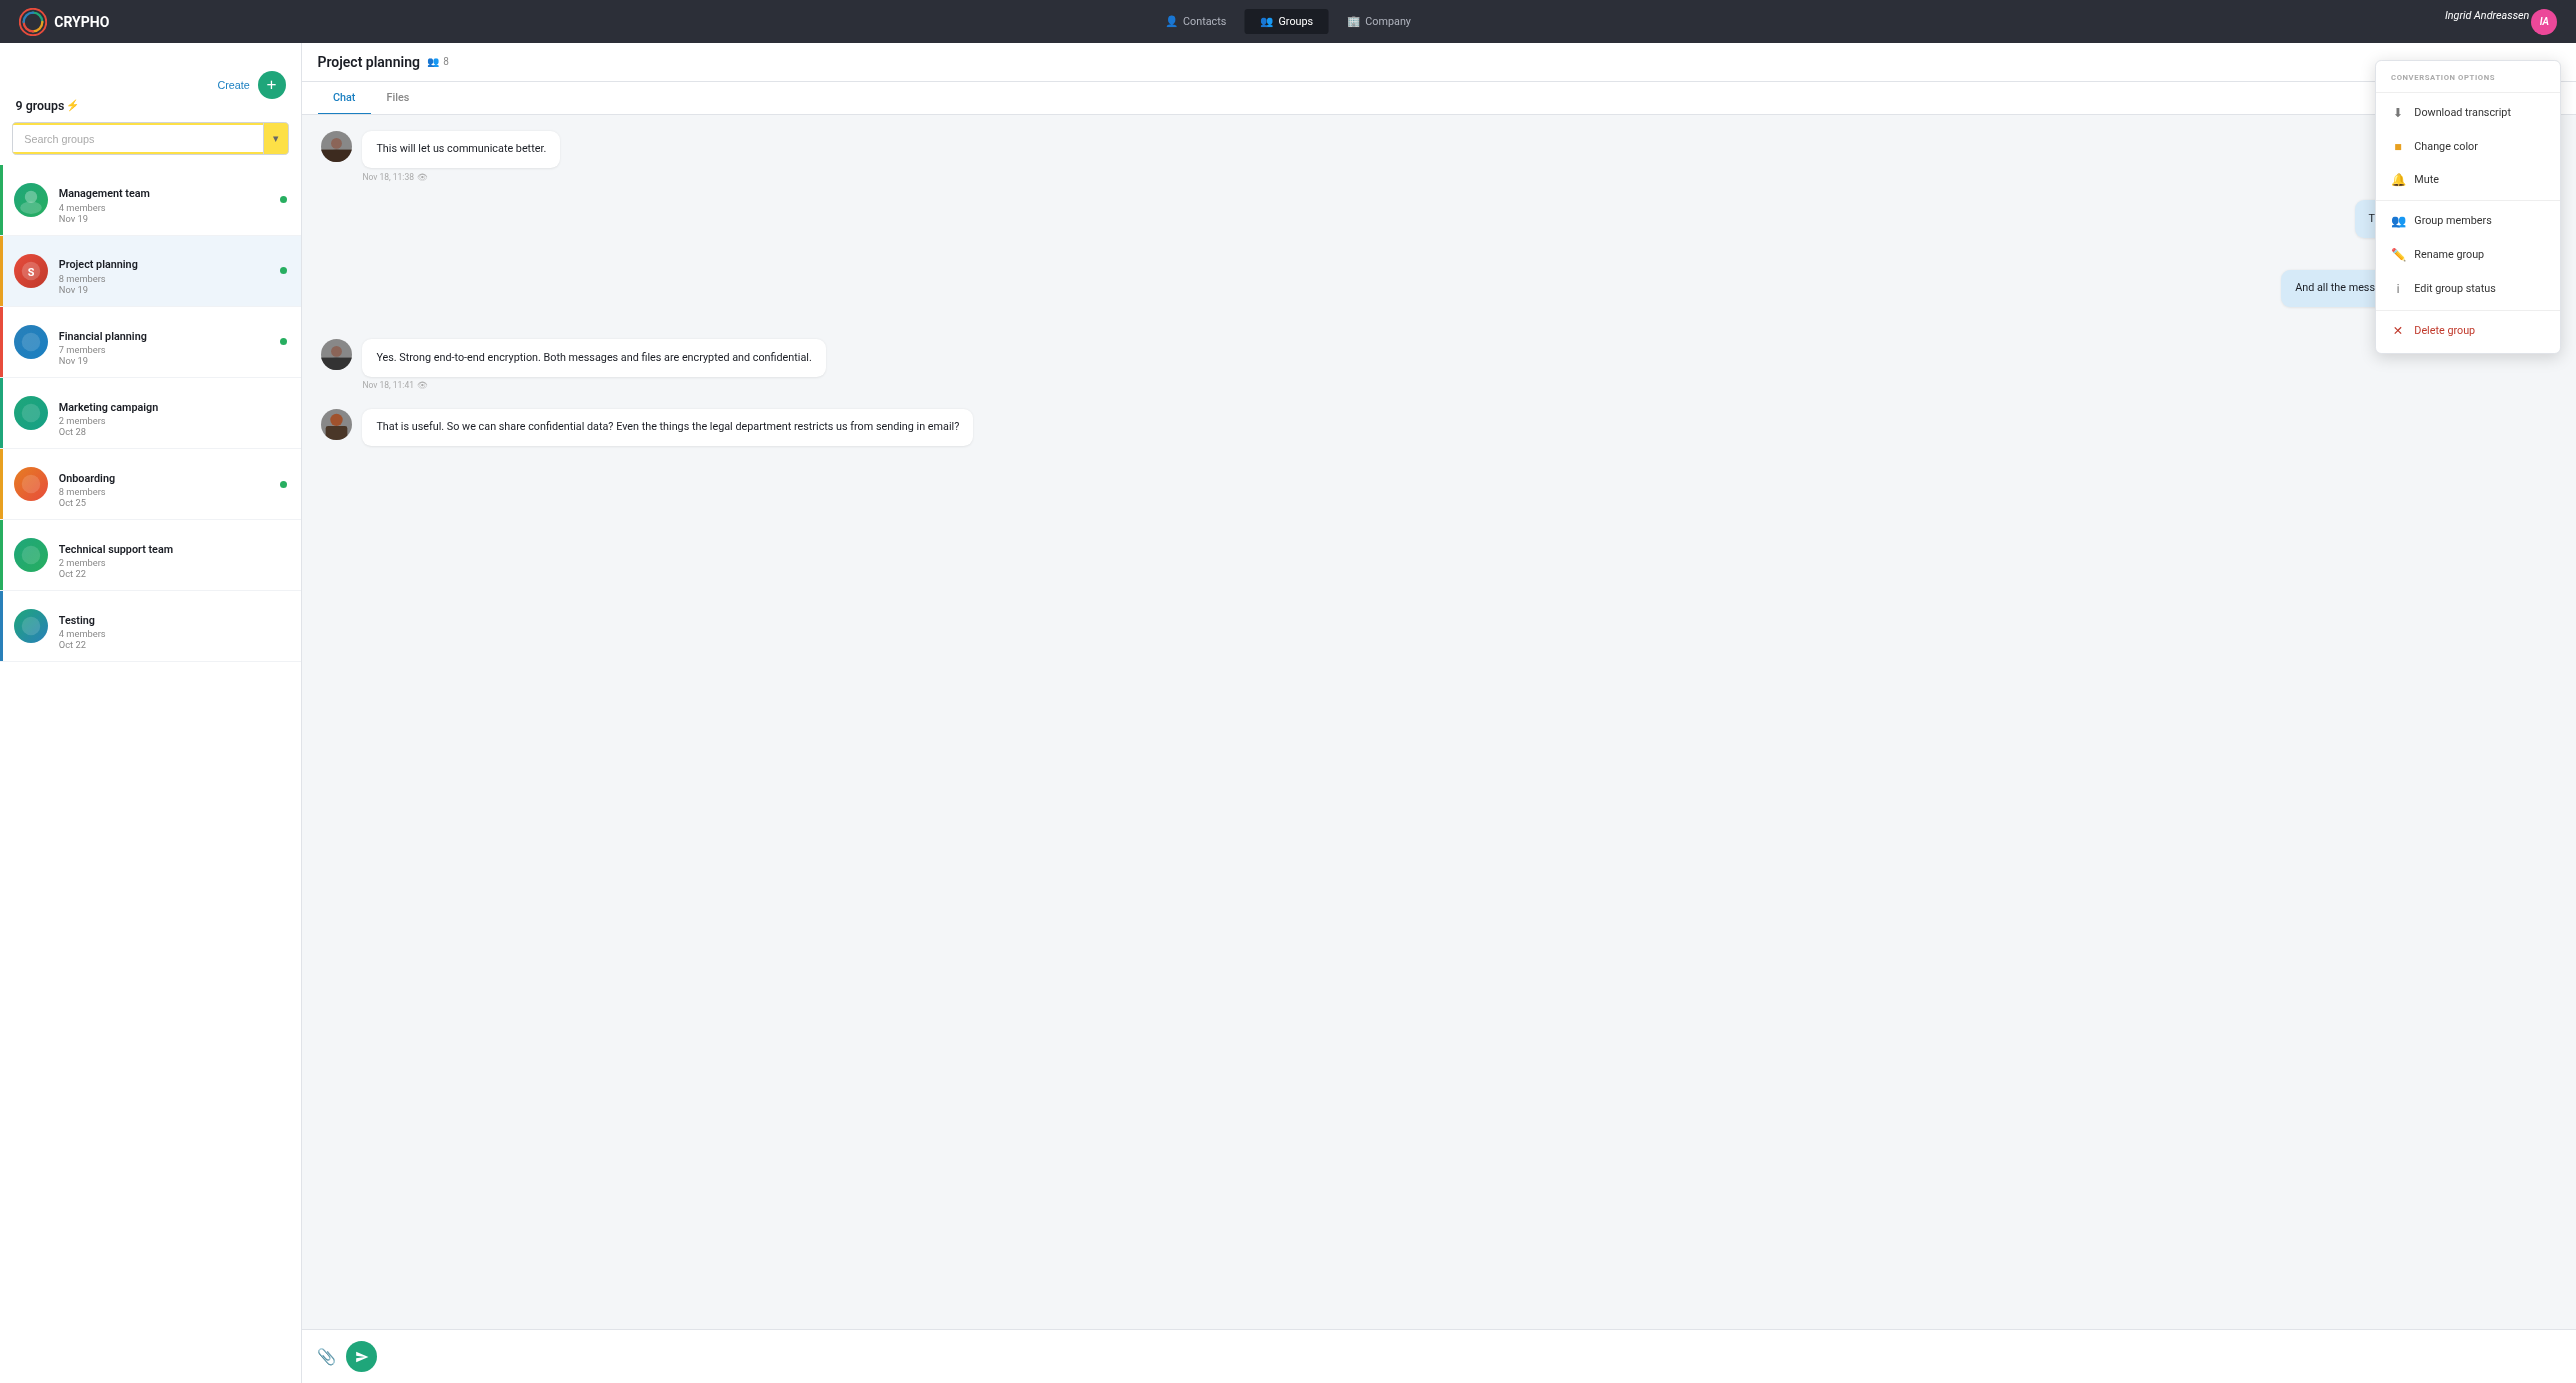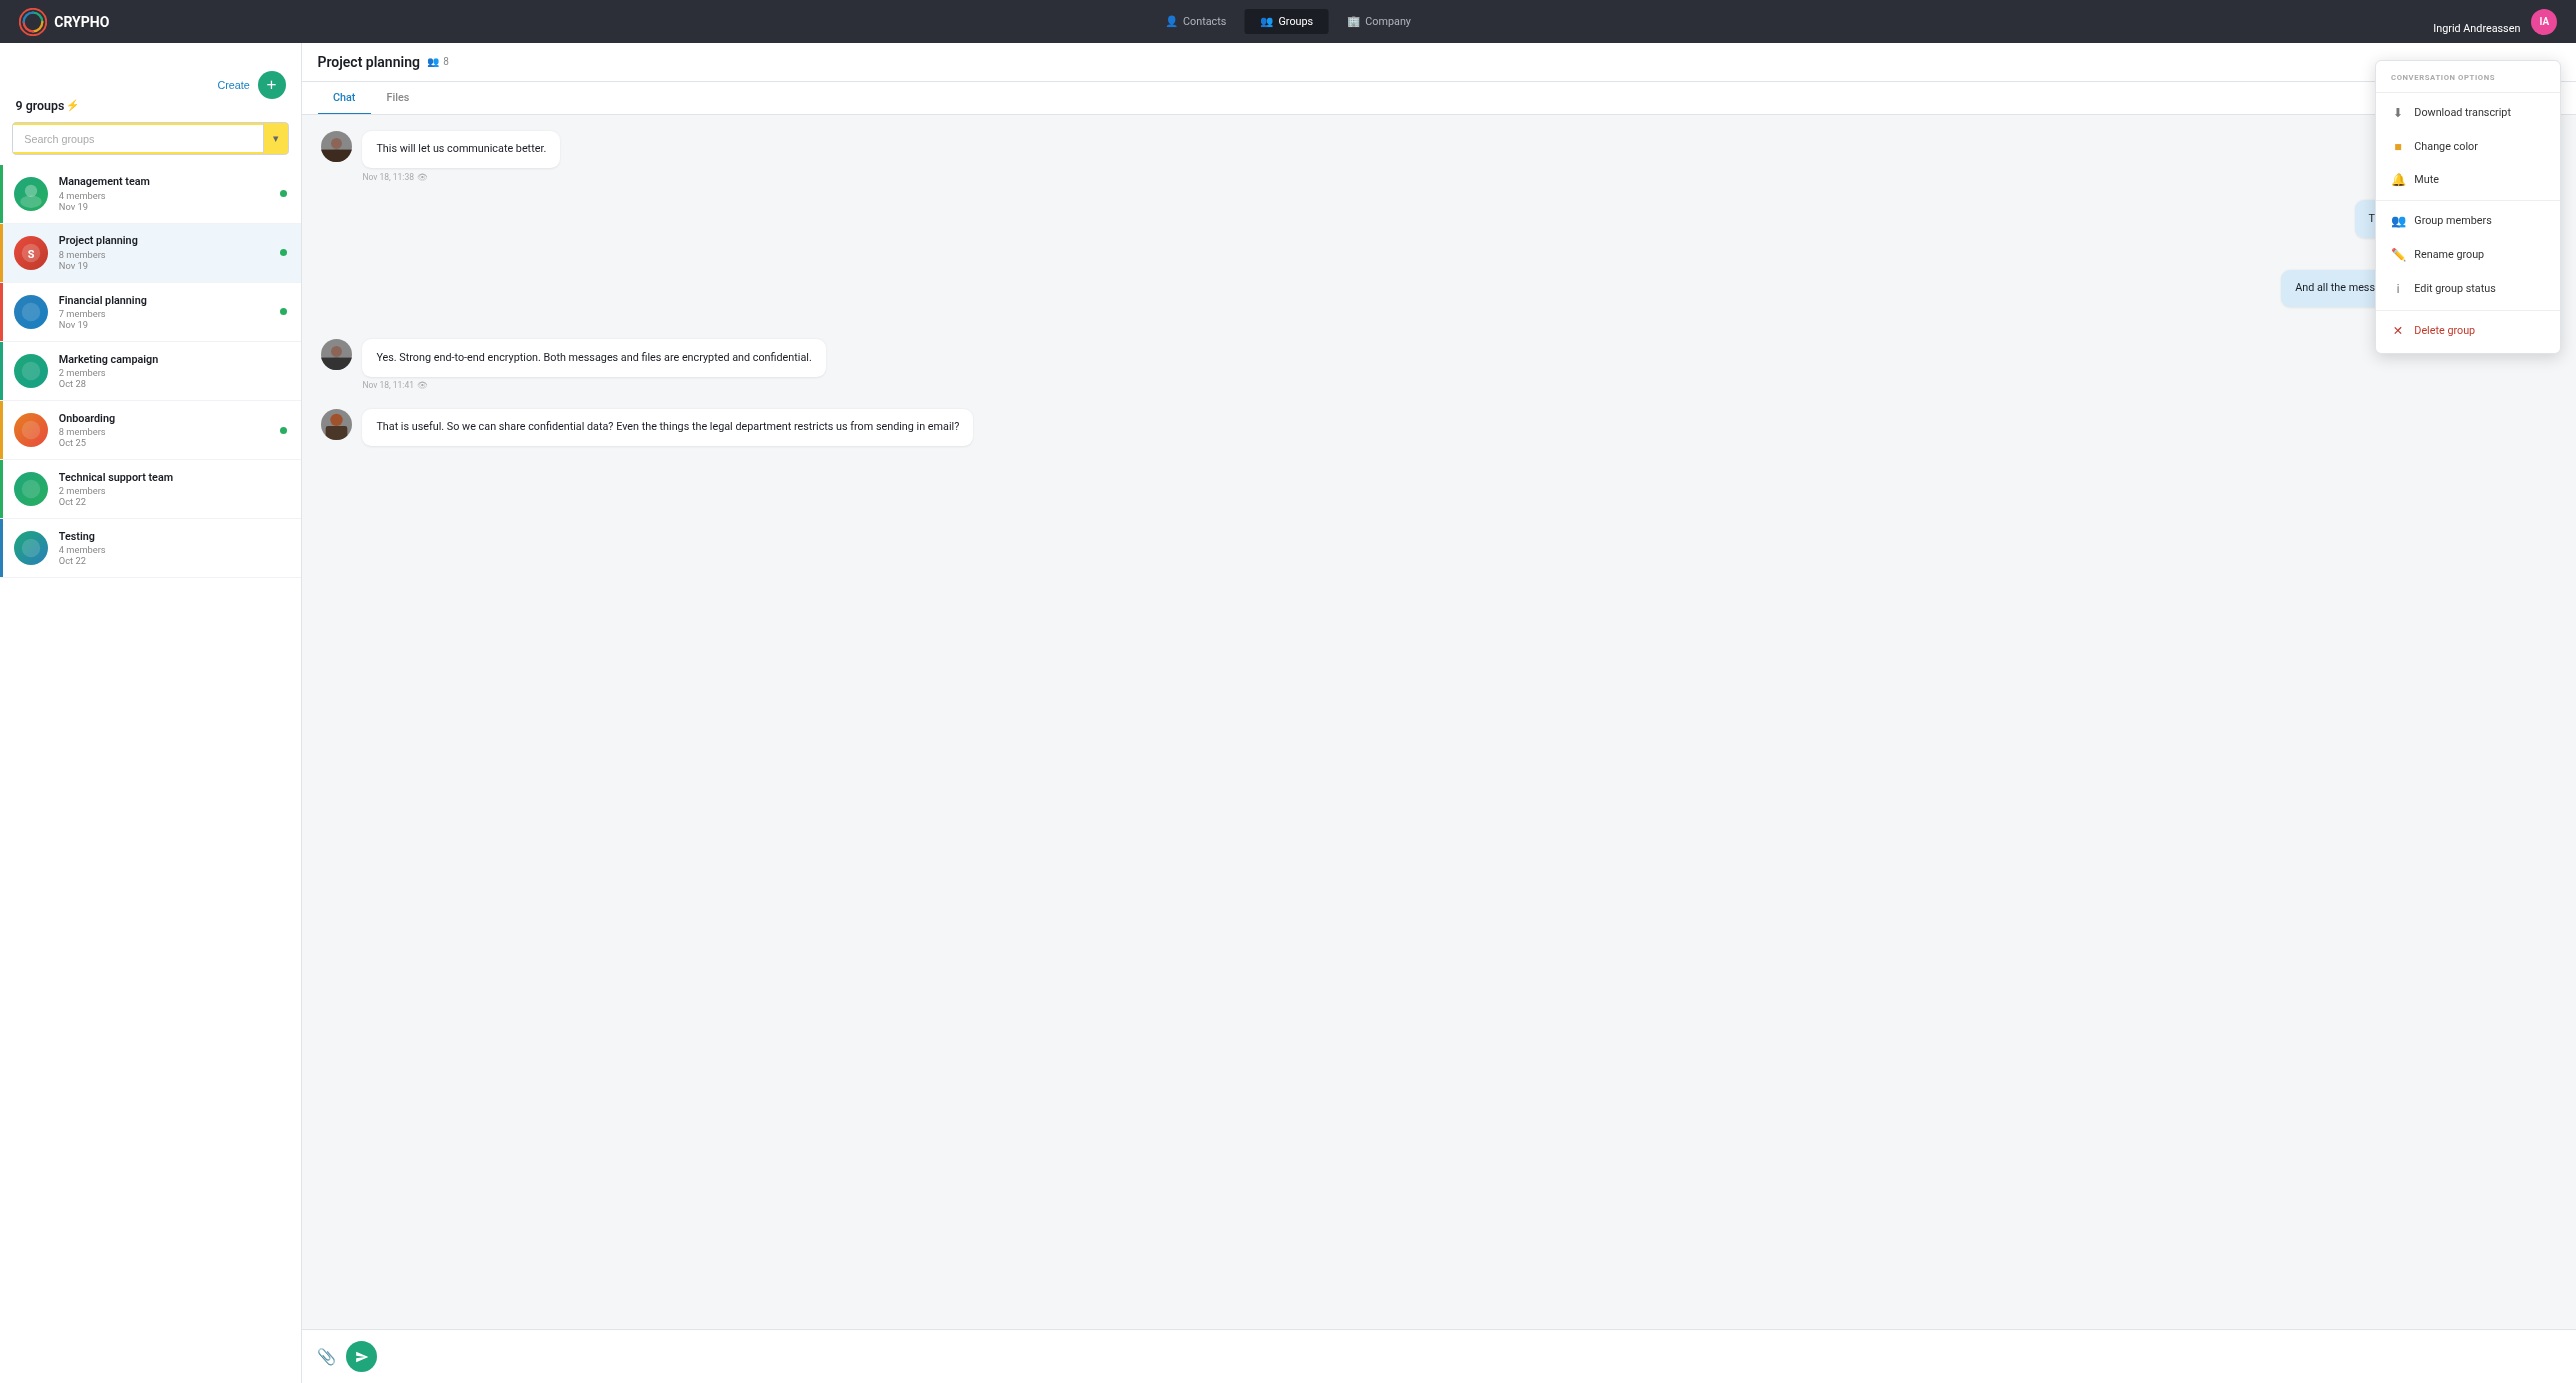--- a/index.html
+++ b/index.html
@@ -42,25 +42,26 @@
       padding: 6.2px 15.5px;
       color: #b0b4be;
       border-radius: 3.1px;
       cursor: pointer;
       font-size: 10.8px;
       transition: background 0.15s;
     }
     .nav-link.active { background: #1a1d24; color: white; }
     .nav-user {
       display: flex;
-      align-items: flex-end;
-      gap: 11px;
+      align-items: flex-start;
+      gap: 2px;
       color: white;
       font-size: 10.8px;
       margin-left: auto;
+      font-style: italic;
     }
     .avatar-circle {
       width: 26px;
       height: 26px;
       border-radius: 50%;
       background: #ec4899;
       display: flex;
       align-items: center;
       justify-content: center;
       color: white;
@@ -164,21 +165,21 @@
       justify-content: center;
     }
     .group-left-bar {
       position: absolute;
       left: 0;
       top: 0;
       width: 3.1px;
       height: 100%;
     }
     .group-info { flex: 1; min-width: 0; }
-    .group-name { font-size: 10.8px; font-weight: 600; color: #1a1d24; margin-bottom: 1.5px; }
+    .group-name { font-size: 10.8px; font-weight: 600; color: #1a1d24; margin-bottom: 1.5px; margin-top: 12px; }
     .group-meta { font-size: 9.3px; color: #888; }
     .group-meta span { display: block; }
     .group-dot {
       width: 7px;
       height: 7px;
       border-radius: 50%;
       background: #27ae60;
       flex-shrink: 0;
     }
 

